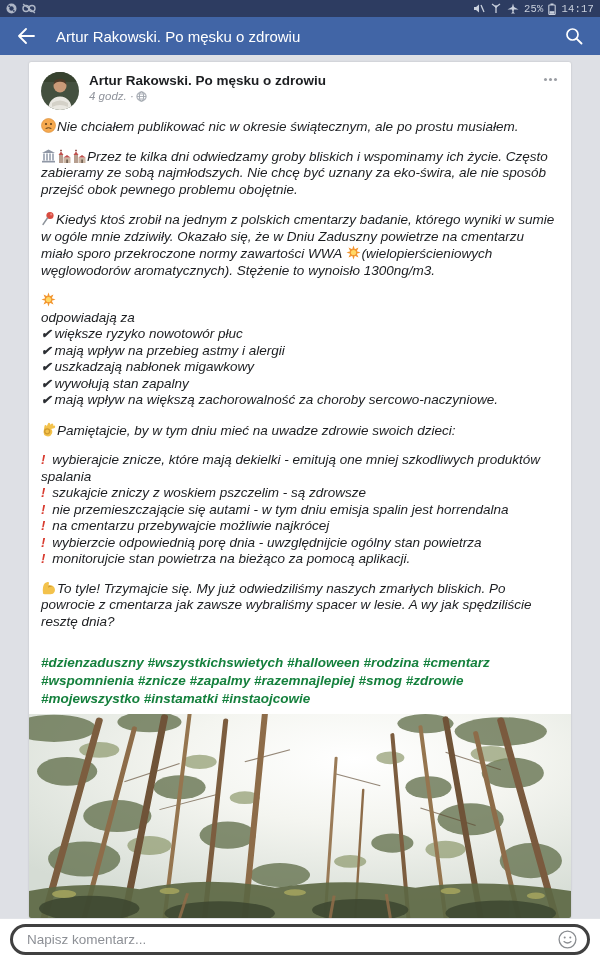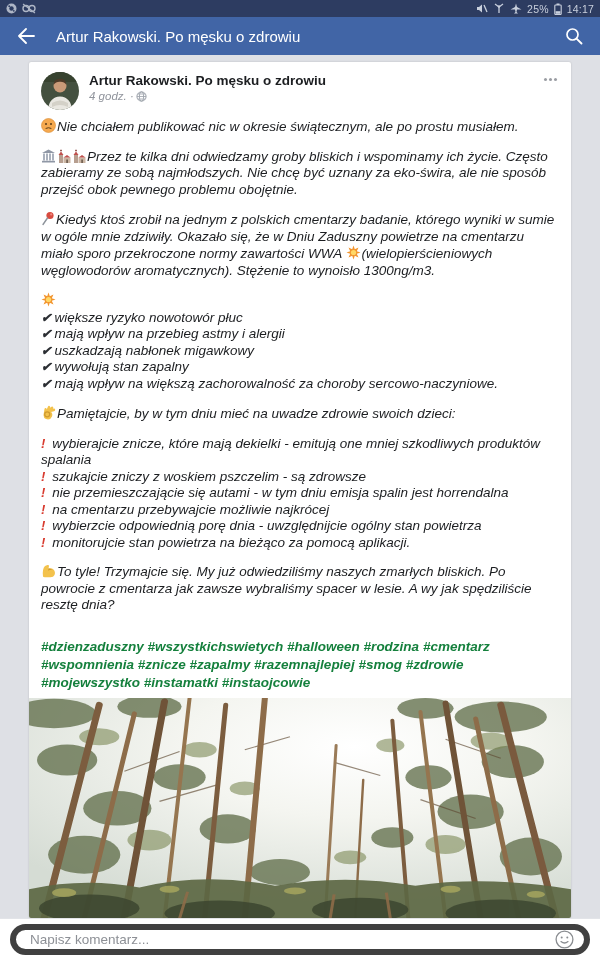--- a/index.html
+++ b/index.html
@@ -3,21 +3,21 @@
 <meta charset="utf-8">
 <style>
   html,body{margin:0;padding:0;}
   body{width:600px;height:960px;font-family:"Liberation Sans",sans-serif;background:#b9bcc4;}
   .screen{position:relative;width:600px;height:960px;background:#dee0e5;overflow:hidden;}
 
   
   .status-bar{position:absolute;top:0;left:0;right:0;height:17px;background:#2d3c61;
     display:flex;align-items:center;justify-content:space-between;padding:0 6px;box-sizing:border-box;
     color:#c9d0dd;font-size:10.5px;}
-  .sb-left,.sb-right{display:flex;align-items:flex-start;gap:5px;}
+  .sb-left,.sb-right{display:flex;align-items:flex-start;gap:5px;font-family:Liberation Mono, monospace;}
   .sb-ic{display:inline-flex;align-items:center;}
   .sb-ic svg{display:block;}
   .sb-txt{letter-spacing:.2px;}
 
   
   .app-header{position:absolute;top:17px;left:0;right:0;height:38px;background:#4165a6;
     display:flex;align-items:center;color:#fff;padding:0 14px;box-sizing:border-box;}
   .back-btn{width:24px;height:24px;display:flex;align-items:center;justify-content:center;margin-right:18px;}
   .app-title{font-size:15px;font-weight:500;flex:1;white-space:nowrap;overflow:hidden;}
   .search-btn{width:24px;height:24px;display:flex;align-items:center;justify-content:center;}
@@ -44,21 +44,21 @@
   .warn-ic{color:#d83b2f;font-weight:800;margin-right:7px;font-size:13px;}
   .hashtags{font-weight:700;color:#15803d;margin:24px 0 6px 0;line-height:18px;}
 
   
   .post-photo{flex:1;min-height:0;position:relative;}
   .post-photo svg{position:absolute;inset:0;width:100%;height:100%;}
 
   
   .composer{position:absolute;left:0;right:0;bottom:0;height:42px;background:#fff;
     border-top:1px solid #e2e4e8;display:flex;align-items:center;padding:0 10px;box-sizing:border-box;z-index:5;}
-  .comment-pill{flex:1;height:31px;border:6px solid #404040;border-radius:16px;display:flex;align-items:center;
+  .comment-pill{flex:1;height:31px;border:3px solid #404040;border-radius:16px;display:flex;align-items:center;
     padding:0 10px 0 12px;box-sizing:border-box;background:#fff;}
   .comment-pill input{flex:1;border:none;outline:none;font-family:"Liberation Sans",sans-serif;
     font-size:13.5px;color:#1c1e21;background:transparent;}
   .comment-pill input::placeholder{color:#8d9096;}
   .smiley{flex:none;display:flex;align-items:center;}
 </style>
 </head>
 <body>
 
 <div class="screen">
@@ -221,20 +221,21 @@
         </span><span>(wielopierścieniowych węglowodorów aromatycznych). Stężenie to wynoisło 1300ng/m3.</span>
       </p>
 
       <p class="para">
         <span class="line"><span class="ic">
           <svg width="15" height="15" viewBox="0 0 15 15">
                 <path d="M7.5,0.5 L8.8,4.2 L12.5,2.5 L10.8,6.2 L14.5,7.5 L10.8,8.8 L12.5,12.5 L8.8,10.8 L7.5,14.5 L6.2,10.8 L2.5,12.5 L4.2,8.8 L0.5,7.5 L4.2,6.2 L2.5,2.5 L6.2,4.2 Z" fill="#f2952e"></path>
                 <circle cx="7.5" cy="7.5" r="2.6" fill="#ffd866"></circle>
               </svg>
         </span></span>
+        <span class="line">odpowiadają za</span>
         <span class="line"><span class="check-ic">✔</span><span>większe ryzyko nowotowór płuc</span></span>
         <span class="line"><span class="check-ic">✔</span><span>mają wpływ na przebieg astmy i alergii</span></span>
         <span class="line"><span class="check-ic">✔</span><span>uszkadzają nabłonek migawkowy</span></span>
         <span class="line"><span class="check-ic">✔</span><span>wywołują stan zapalny</span></span>
         <span class="line"><span class="check-ic">✔</span><span>mają wpływ na większą zachorowalność za choroby sercowo-naczyniowe.</span></span>
       </p>
 
       <p class="para">
         <span class="ic">
           <svg width="15" height="15" viewBox="0 0 15 15">

